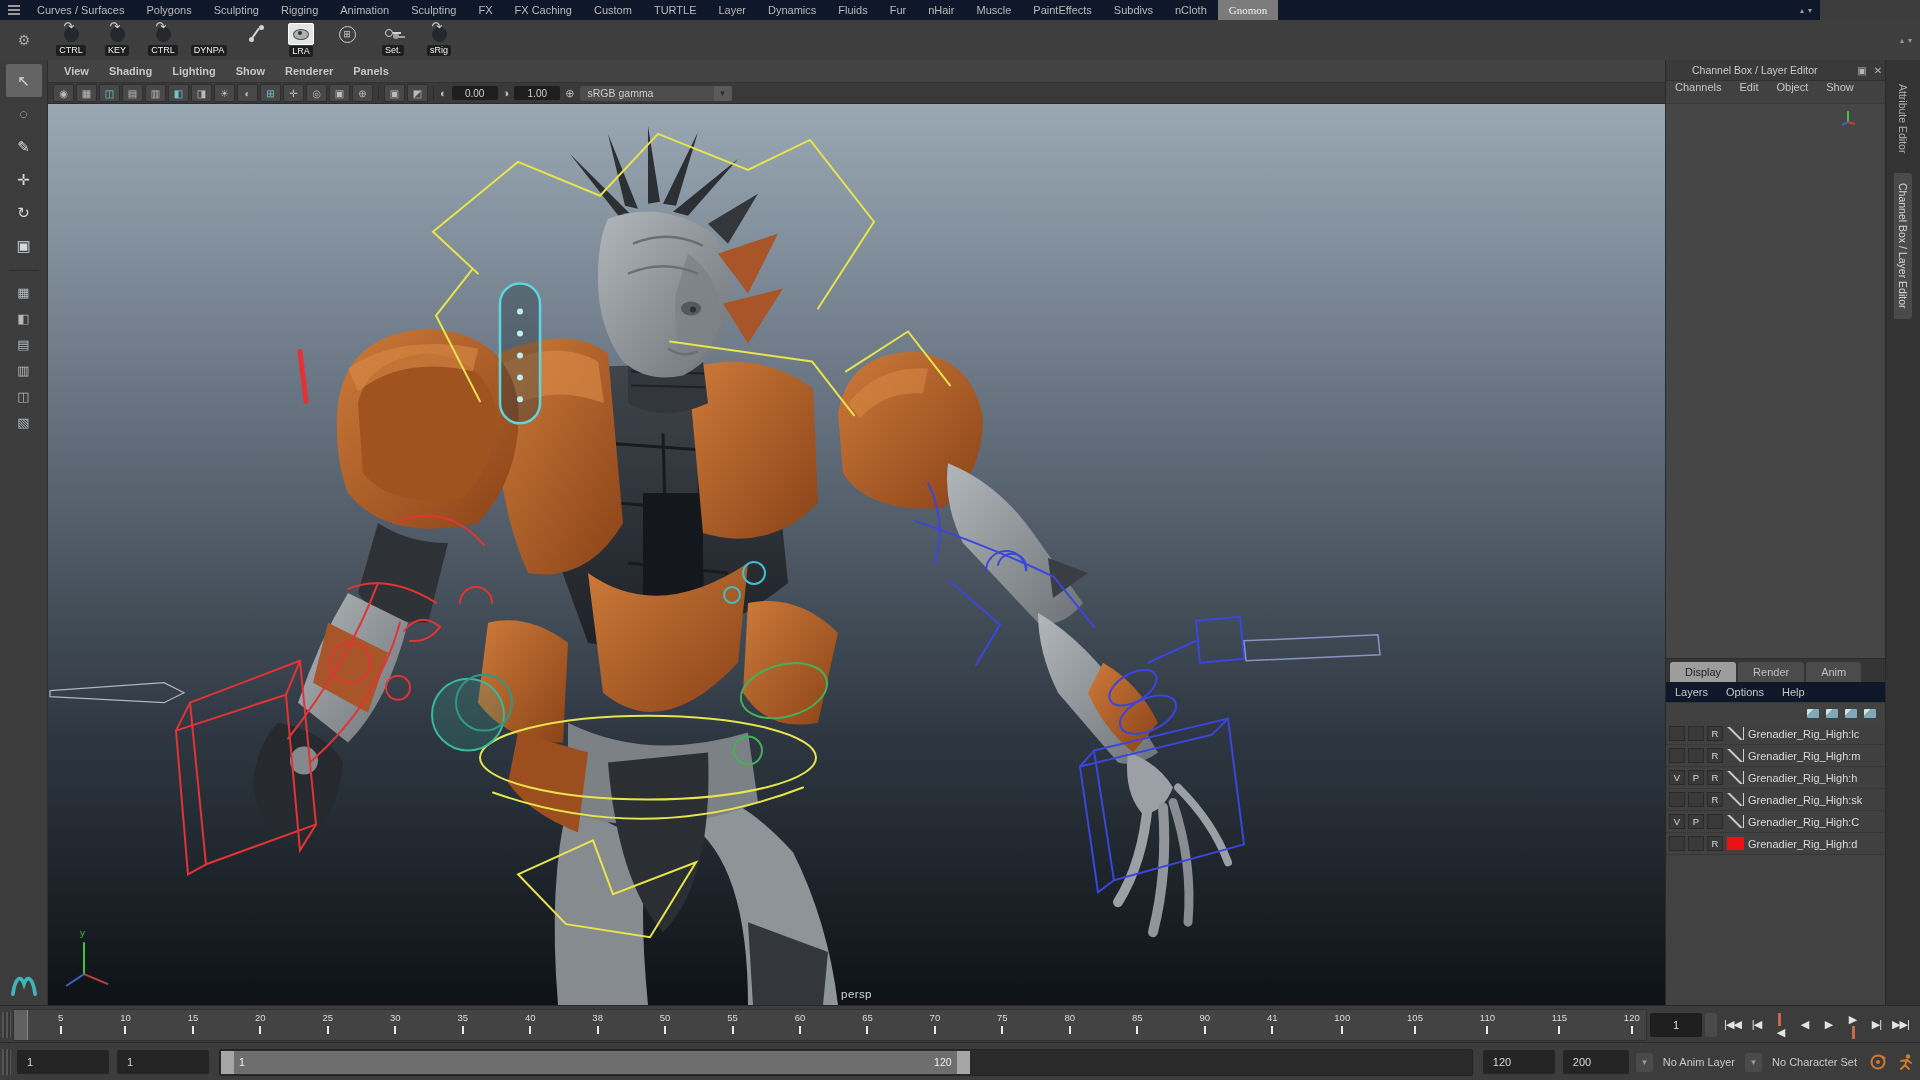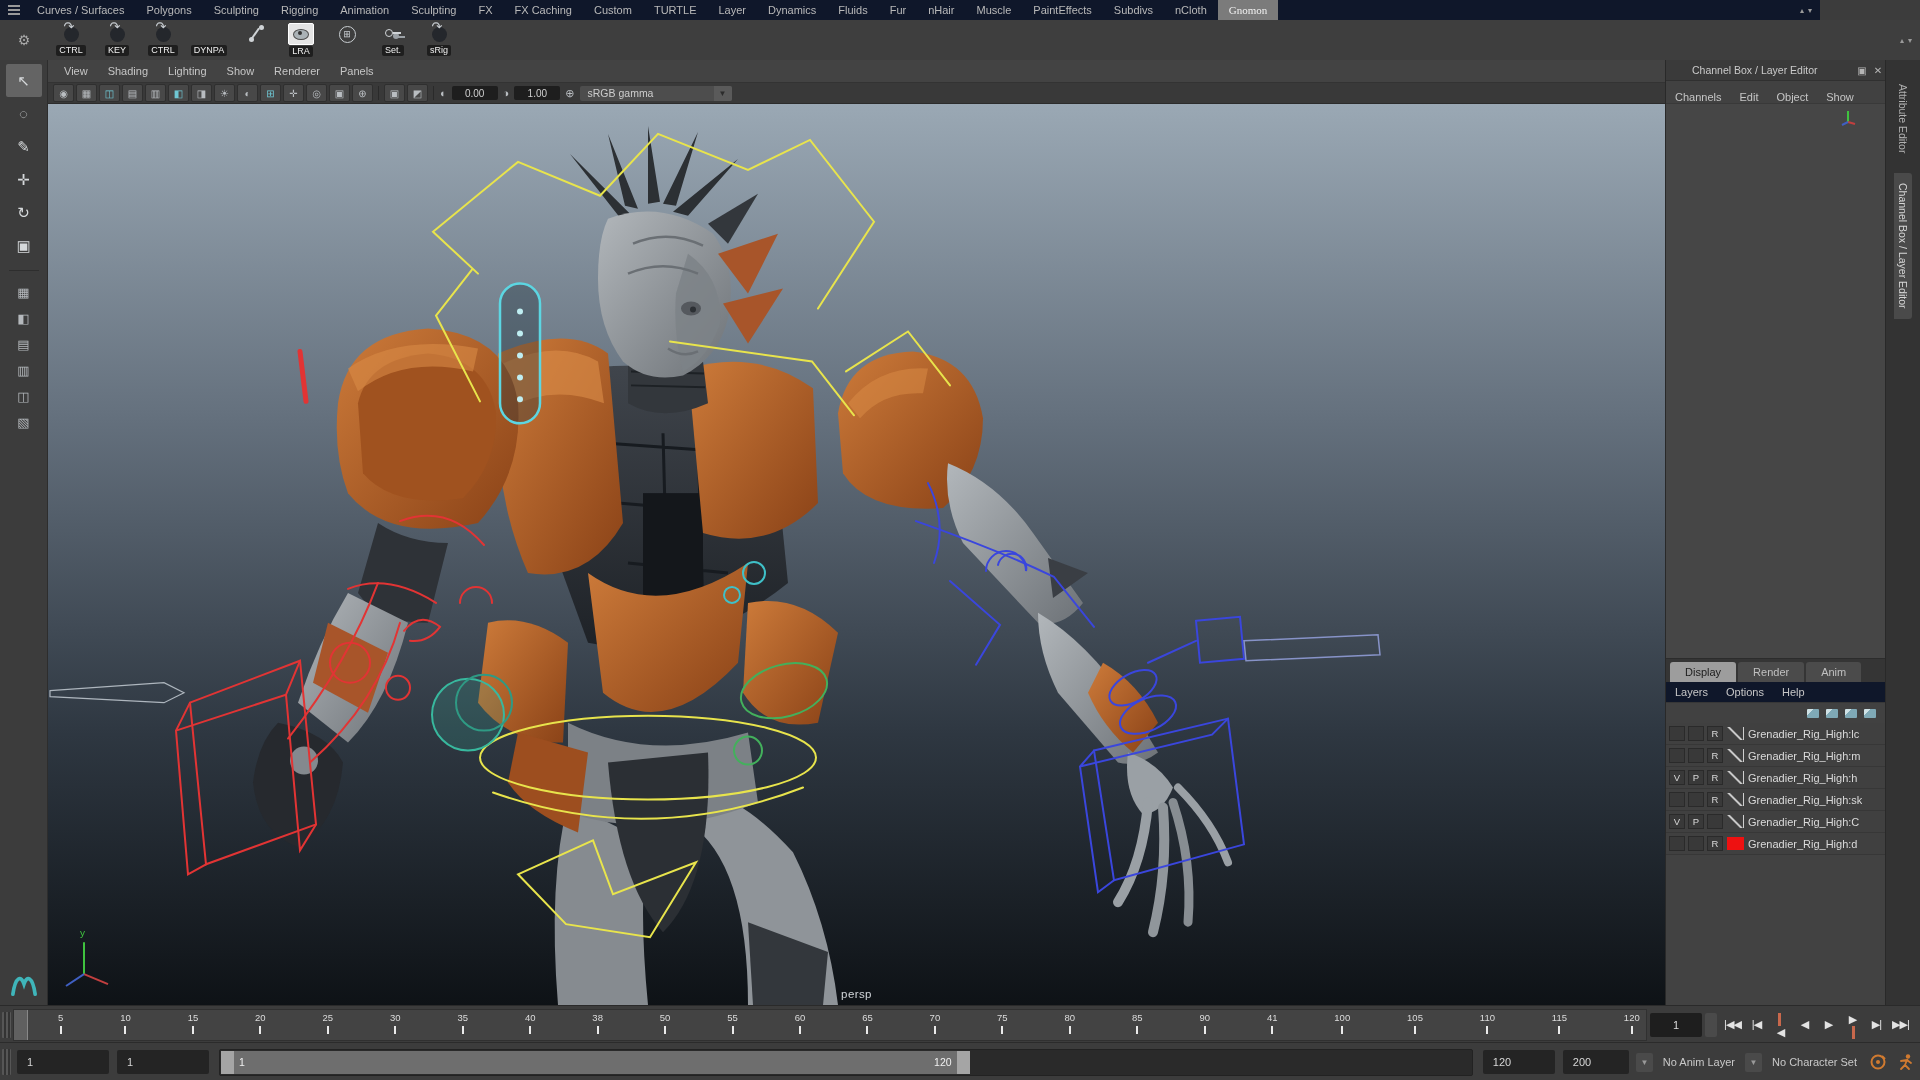--- a/index.html
+++ b/index.html
@@ -40,40 +40,40 @@
   .toolbox{position:absolute;left:0;top:60px;width:48px;height:945px;background:#3c3c3c;border-right:1px solid #2d2d2d;display:flex;flex-direction:column;align-items:center;padding-top:4px;box-sizing:border-box;}
   .tool-btn{width:36px;height:33px;display:grid;place-items:center;font-size:15px;color:#d6d9db;border-radius:2px;cursor:default;}
   .tool-btn.active{background:#646464;}
   .tool-sep{width:30px;height:1px;background:#2e2e2e;margin:8px 0;}
   .layout-btn{width:34px;height:26px;display:grid;place-items:center;font-size:13px;color:#b5b9bd;cursor:default;}
   .maya-logo{margin-top:auto;margin-bottom:6px;}
 
   
   .viewport{position:absolute;left:48px;top:60px;width:1617px;height:945px;display:flex;flex-direction:column;background:#404040;}
   .panel-menubar{height:22px;background:#434343;display:flex;align-items:center;border-bottom:1px solid #333;}
-  .panel-menubar .mi{padding:0 10px;color:#c6c6c6;}
+  .panel-menubar .mi{padding:0 10px;color:#c6c6c6;font-weight:bold;}
   .panel-toolbar{height:20px;background:#393939;border-bottom:1px solid #2c2c2c;display:flex;align-items:center;padding-left:4px;}
   .vt-icon{width:19px;height:16px;margin:0 1px;background:#484848;border:1px solid #2f2f2f;display:grid;place-items:center;font-size:10px;color:#b9bdc1;border-radius:2px;}
   .vt-icon.teal{color:#6fc7d4;}
   .vt-sep{width:1px;height:14px;background:#2a2a2a;margin:0 4px;}
   .vt-field{width:46px;height:14px;background:#1e1e1e;color:#cfcfcf;font-size:10px;display:grid;place-items:center;border-radius:2px;margin:0 3px;}
   .vt-glyph{font-size:11px;color:#b9bdc1;margin:0 2px;}
   .gamma-dd{width:152px;height:15px;background:#4d4d4d;border-radius:2px;display:flex;align-items:center;margin-left:3px;}
   .gamma-dd .txt{flex:1;padding-left:8px;font-size:10.5px;color:#cdcdcd;}
   .gamma-dd .arr{width:18px;height:15px;background:#5a5a5a;display:grid;place-items:center;font-size:8px;color:#2b2b2b;border-radius:0 2px 2px 0;}
   .canvas{position:relative;flex:1;overflow:hidden;}
   .canvas svg{position:absolute;inset:0;width:100%;height:100%;}
   .persp-label{position:absolute;left:50%;bottom:5px;transform:translateX(-50%);color:#d2d6da;font-size:11.5px;letter-spacing:.4px;}
 
   
   .right-panel{position:absolute;left:1665px;top:60px;width:220px;height:945px;background:#414141;border-left:1px solid #292929;display:flex;flex-direction:column;}
   .cb-titlebar{height:20px;background:#3a3a3a;display:flex;align-items:center;border-bottom:1px solid #303030;}
   .cb-title{padding-left:26px;font-size:10.5px;color:#cacaca;flex:1;white-space:nowrap;}
   .cb-tbicon{width:16px;text-align:center;color:#b5b5b5;font-size:10px;}
-  .cb-menubar{height:22px;display:flex;align-items:flex-end;background:#414141;}
+  .cb-menubar{height:22px;display:flex;align-items:flex-start;background:#414141;}
   .cb-menubar .mi{padding:0 9px;color:#c6c6c6;}
   .cb-empty{flex:1;background:#464646;border-top:1px solid #393939;position:relative;}
   .axis-triad{position:absolute;right:28px;top:4px;}
   .layer-editor{border-top:1px solid #2c2c2c;background:#3a3a3a;display:flex;flex-direction:column;height:346px;}
   .le-tabs{height:23px;display:flex;align-items:flex-end;padding-left:4px;gap:2px;background:#353535;}
   .le-tab{height:20px;line-height:20px;padding:0 15px;background:#4b4b4b;color:#c0c0c0;border-radius:3px 3px 0 0;font-size:11px;}
   .le-tab.active{background:#9d9d9d;color:#1c1c1c;}
   .le-menus{height:20px;display:flex;align-items:center;background:#0f172a;border-bottom:1px solid #373737;}
   .le-menus .mi{padding:0 9px;}
   .le-iconrow{height:20px;display:flex;align-items:center;justify-content:flex-end;gap:7px;padding-right:10px;background:#414141;}

